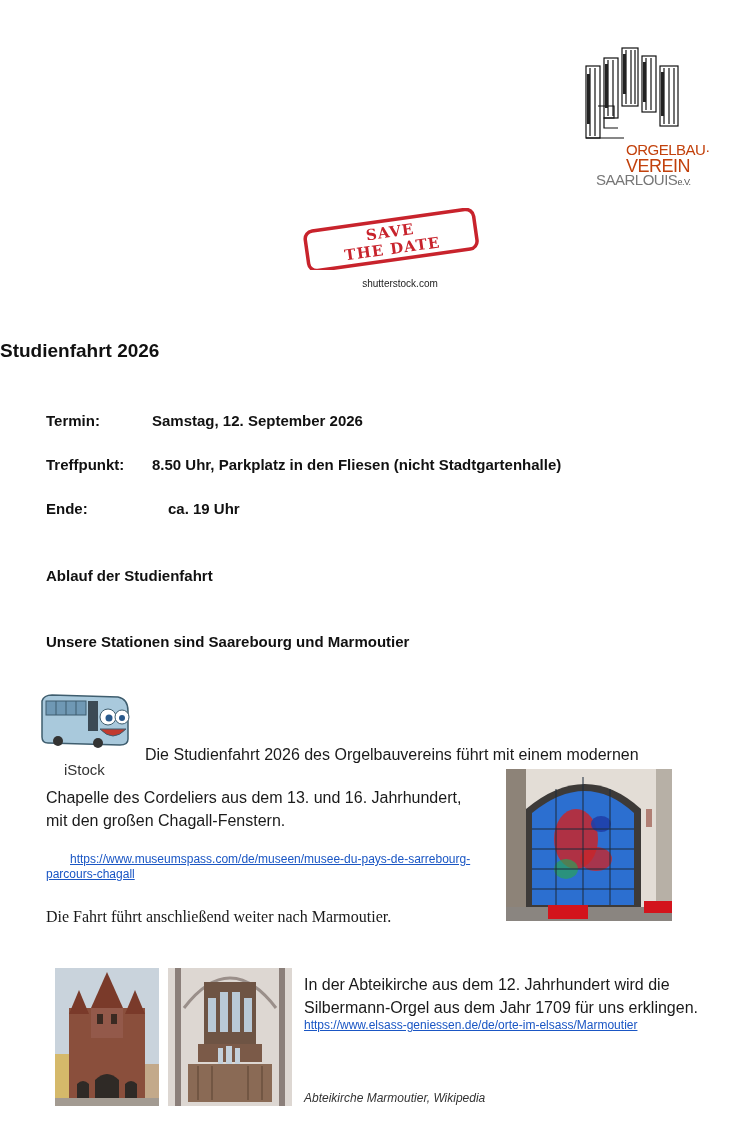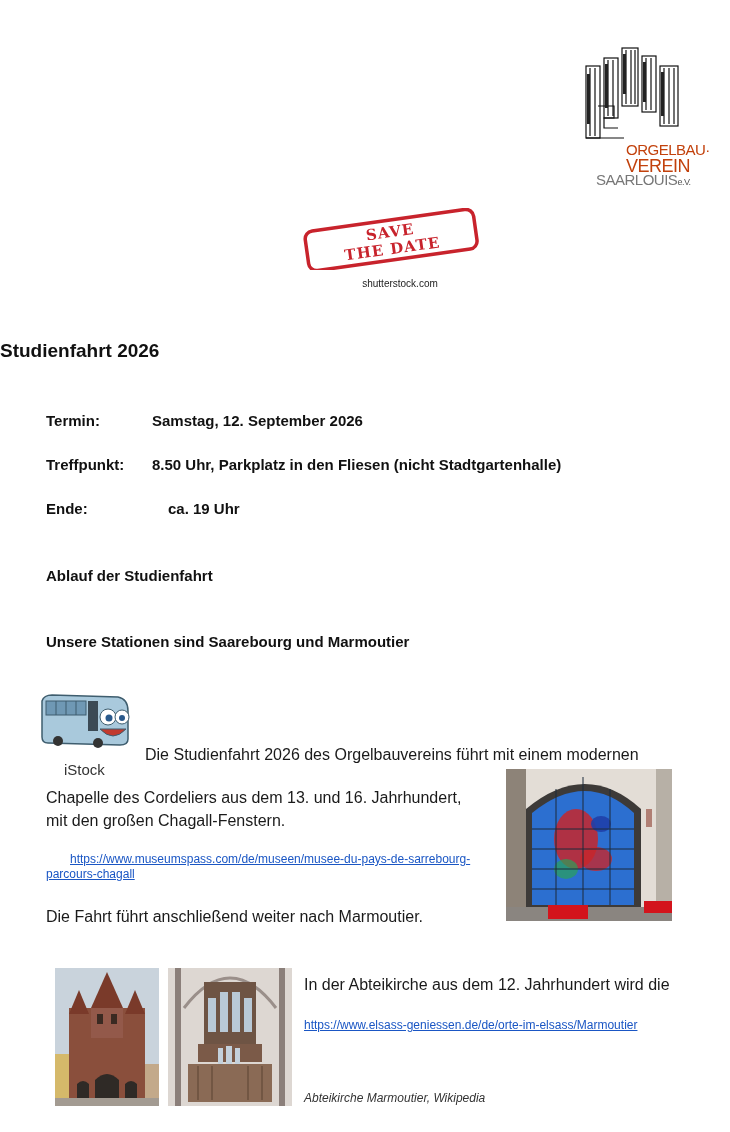--- a/index.html
+++ b/index.html
@@ -155,21 +155,21 @@
         <line x1="77" y1="8" x2="77" y2="136"></line>
         <line x1="104" y1="20" x2="104" y2="136"></line>
     </g>
     <rect x="0" y="138" width="166" height="14" fill="#8a8580"></rect>
     <rect x="42" y="136" width="40" height="14" fill="#d3141c"></rect>
     <rect x="138" y="132" width="28" height="12" fill="#d3141c"></rect>
     <rect x="140" y="40" width="6" height="18" fill="#b07f74"></rect>
   </svg>
 </div>
 
-<div class="abs para" style="left:46px; top:905px; white-space:nowrap;">Die Fahrt führt anschließend weiter nach Marmoutier.</div>
+<div class="abs para" style="left:46px; top:905px; white-space:nowrap;font-family:Liberation Serif, serif;">Die Fahrt führt anschließend weiter nach Marmoutier.</div>
 
 <div class="abs" style="left:55px; top:968px; width:104px; height:138px; overflow:hidden;">
   <svg width="104" height="138" viewBox="0 0 104 138">
     <rect width="104" height="138" fill="#c9d3dc"></rect>
     <rect x="14" y="40" width="76" height="90" fill="#8a4f3c"></rect>
     <polygon points="36,40 52,4 68,40" fill="#7a3a2a"></polygon>
     <polygon points="14,46 24,22 34,46" fill="#7a3a2a"></polygon>
     <polygon points="70,46 80,22 90,46" fill="#7a3a2a"></polygon>
     <rect x="36" y="40" width="32" height="30" fill="#93594a"></rect>
     <rect x="42" y="46" width="6" height="10" fill="#3a2a22"></rect>
@@ -205,15 +205,16 @@
         <line x1="30" y1="98" x2="30" y2="132"></line>
         <line x1="44" y1="98" x2="44" y2="132"></line>
         <line x1="80" y1="98" x2="80" y2="132"></line>
         <line x1="94" y1="98" x2="94" y2="132"></line>
       </g>
   </svg>
 </div>
 
 <div class="abs para" style="left:304px; top:973px; white-space:nowrap;">
   <div>In der Abteikirche aus dem 12. Jahrhundert wird die</div>
+  <div>Silbermann-Orgel aus dem Jahr 1709 für uns erklingen.</div>
 </div>
 <a class="abs link" style="left:304px; top:1018px; white-space:nowrap;">https://www.elsass-geniessen.de/de/orte-im-elsass/Marmoutier</a>
 <div class="abs caption-it" style="left:304px; top:1091px; white-space:nowrap;">Abteikirche Marmoutier, Wikipedia</div>
 
 </body></html>

